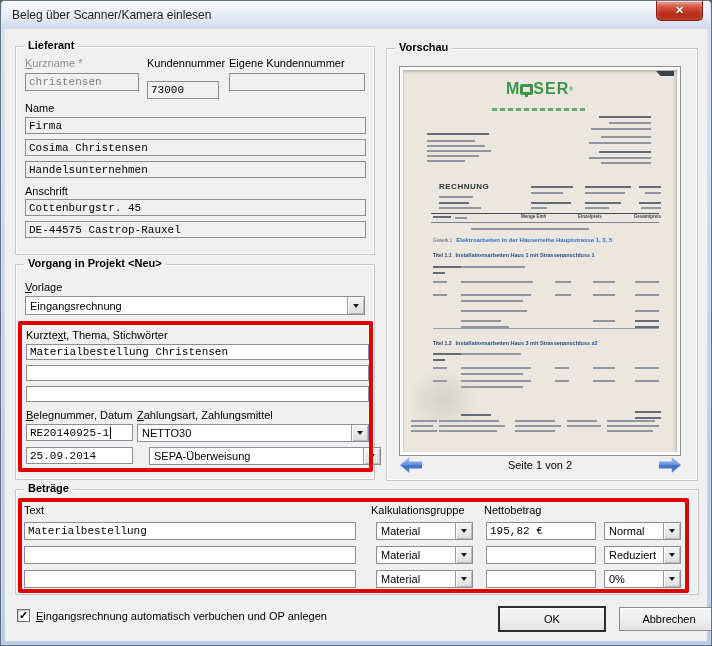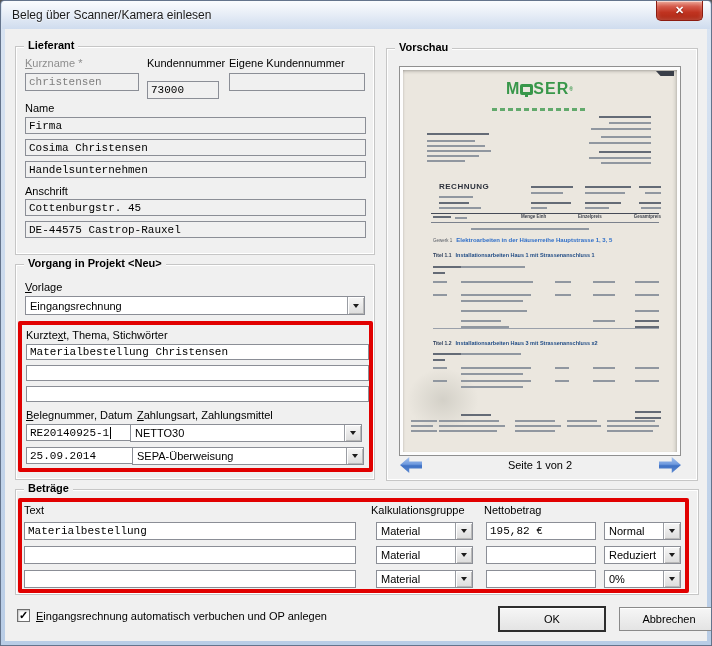--- a/index.html
+++ b/index.html
@@ -165,27 +165,27 @@
 
   <div class="lbl" style="left:25px;top:408px;"><span></span><span class="accel">B</span><span>elegnummer, Datum</span></div>
   <div class="lbl" style="left:136px;top:408px;"><span></span><span class="accel">Z</span><span>ahlungsart, Zahlungsmittel</span></div>
 
   <div class="tb" style="left:25px;top:423px;width:107px;height:17px;">
     <span>RE20140925-1</span>
       <span class="caret"></span>
   </div>
   <div class="tb" style="left:25px;top:446px;width:107px;height:17px;">25.09.2014</div>
 
-  <div class="combo" style="left:129px;top:423px;width:232px;height:18px;">
+  <div class="combo" style="left:136px;top:423px;width:232px;height:18px;">
     <span class="cv">NETTO30</span>
     <span class="cbtn">
         <span class="tri"></span>
       </span>
   </div>
-  <div class="combo" style="left:131px;top:446px;width:232px;height:18px;gap:25px;">
+  <div class="combo" style="left:148px;top:446px;width:232px;height:18px;gap:25px;">
     <span class="cv">SEPA-Überweisung</span>
     <span class="cbtn">
         <span class="tri"></span>
       </span>
   </div>
 
   <div class="gb" style="left:385px;top:47px;width:312px;height:433px;">
     <div class="gl" style="background:#f0f0f0;">Vorschau</div>
   </div>
 

